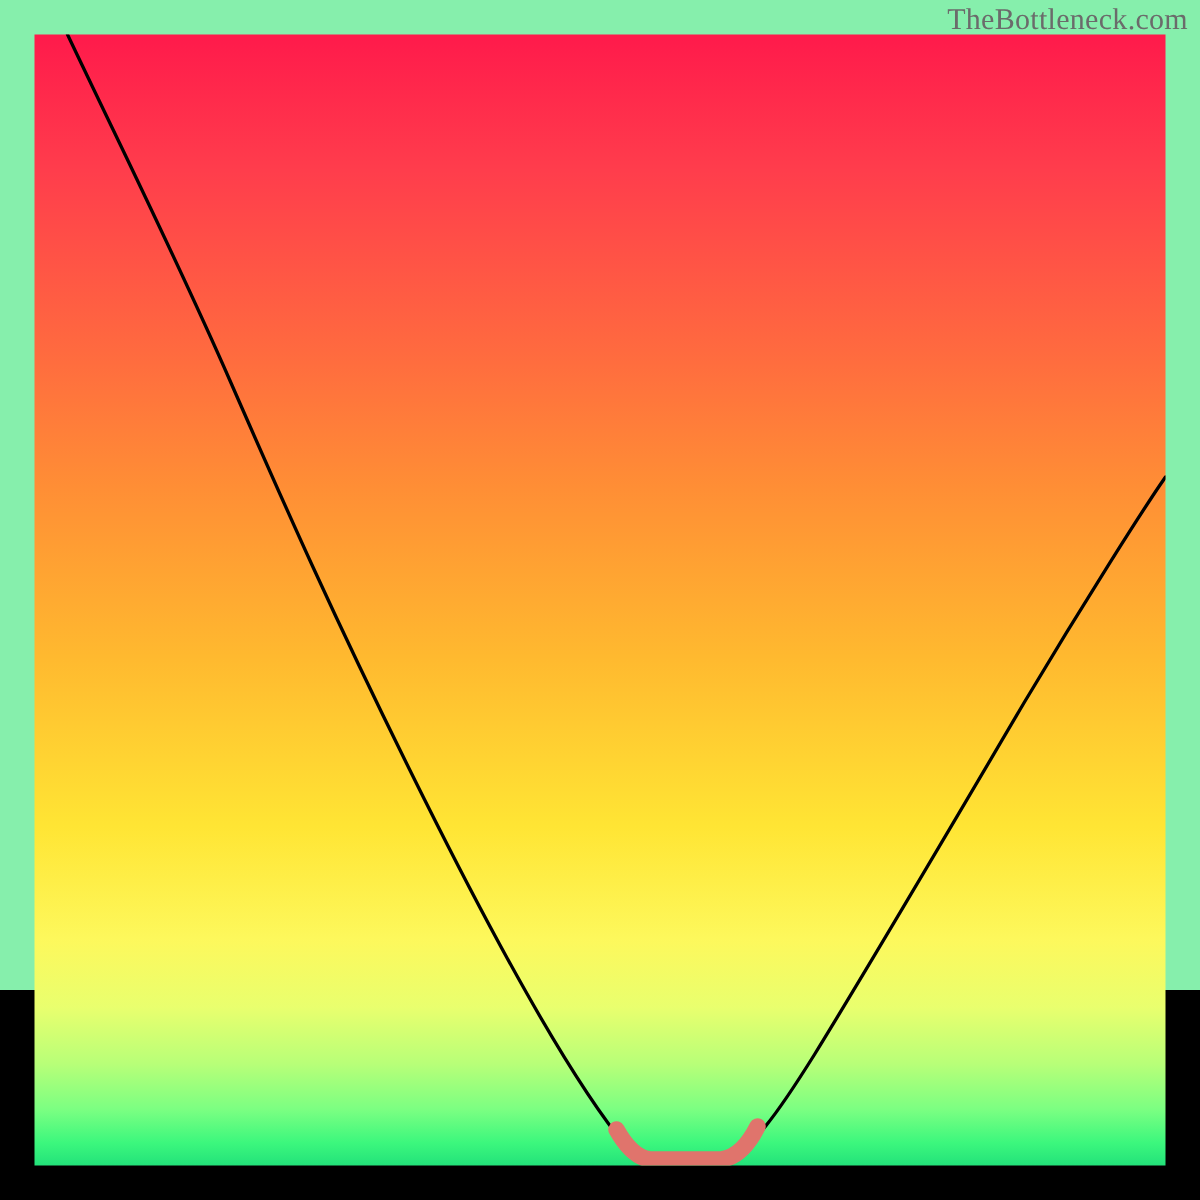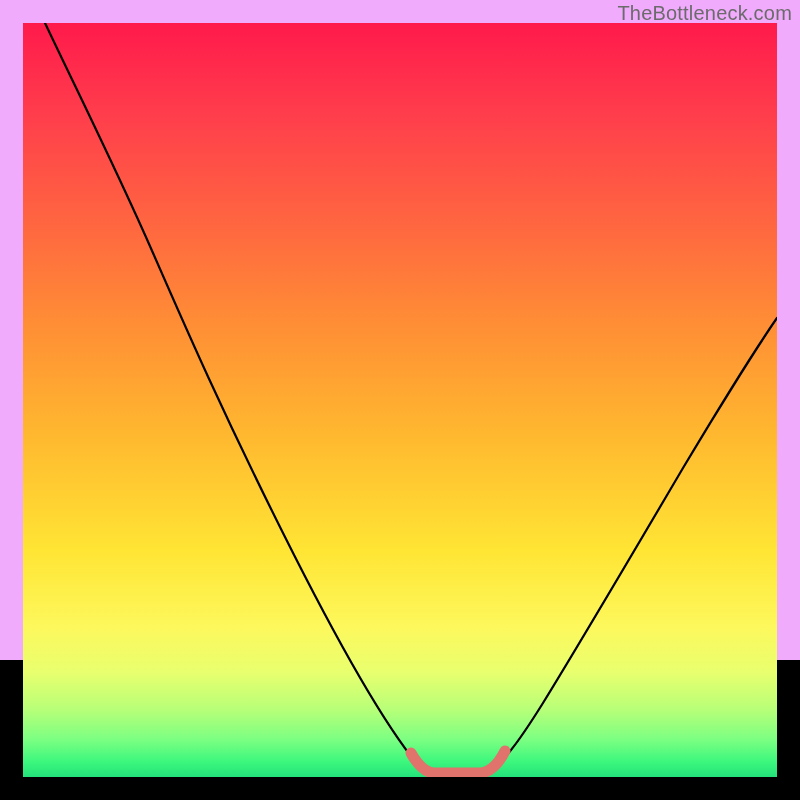--- a/index.html
+++ b/index.html
@@ -8,21 +8,22 @@
     width: 800px;
     height: 800px;
     background: #000;
     overflow: hidden;
     font-family: Arial, Helvetica, sans-serif;
   }
   .frame {
     position: relative;
     width: 800px;
     height: 660px;
-    background: #f0abfc;
+    background: #86efac;
+    font-family: Liberation Serif, serif;
   }
   .plot-area {
     position: absolute;
     left: 23px;
     top: 23px;
     width: 754px;
     height: 754px;
     
     background: linear-gradient(
       to bottom,

